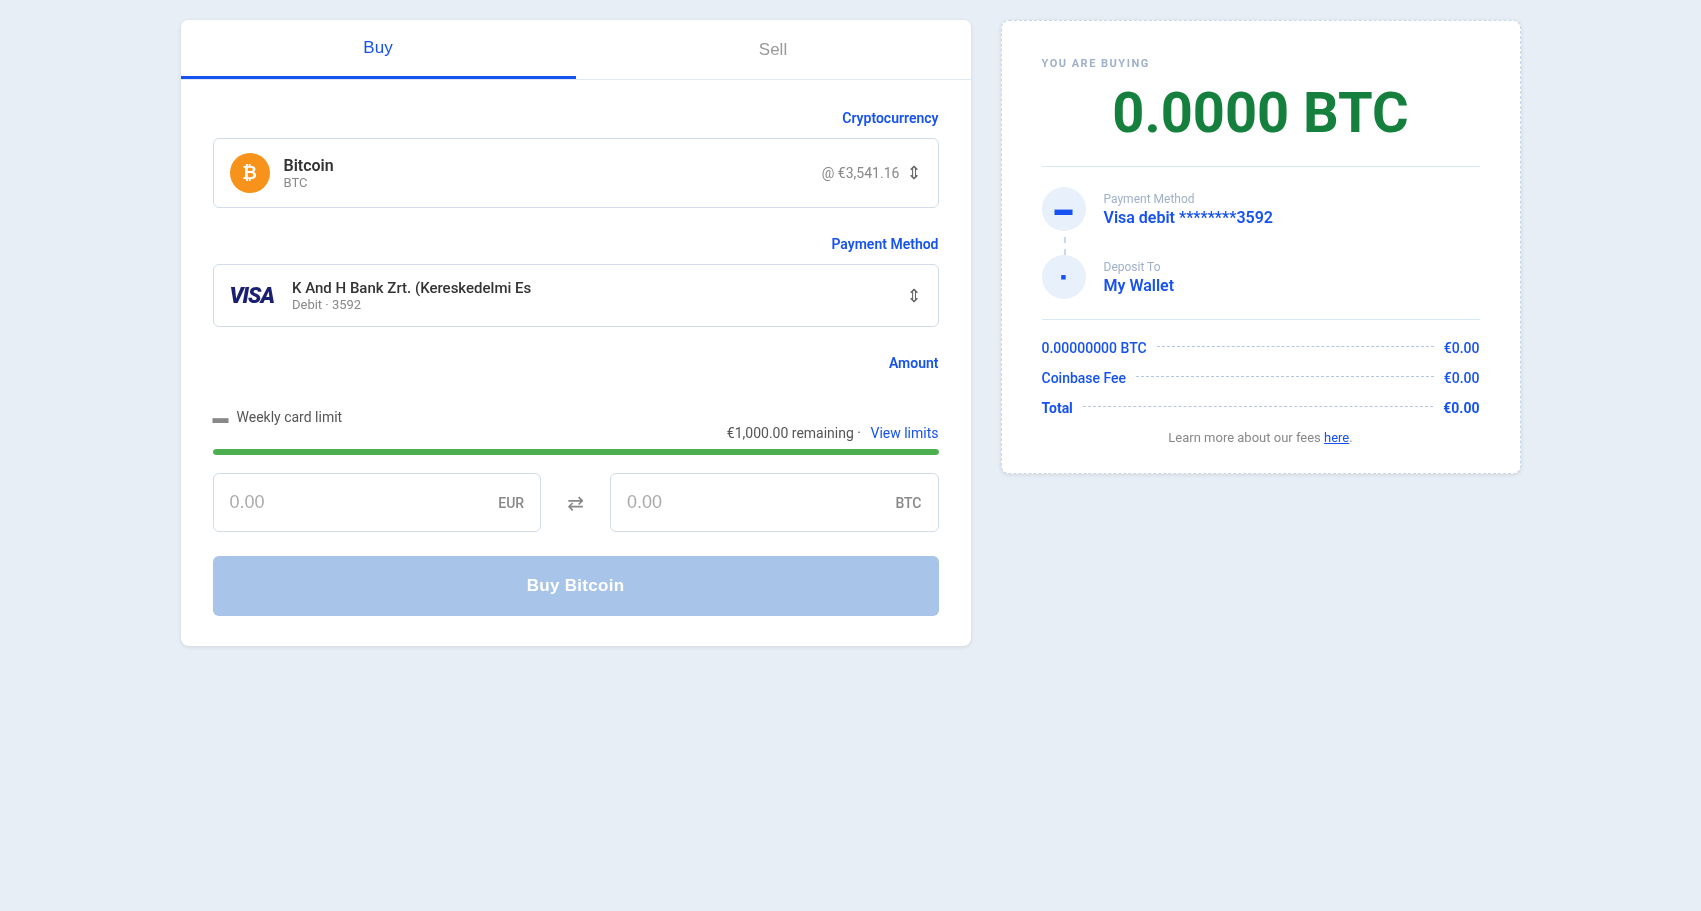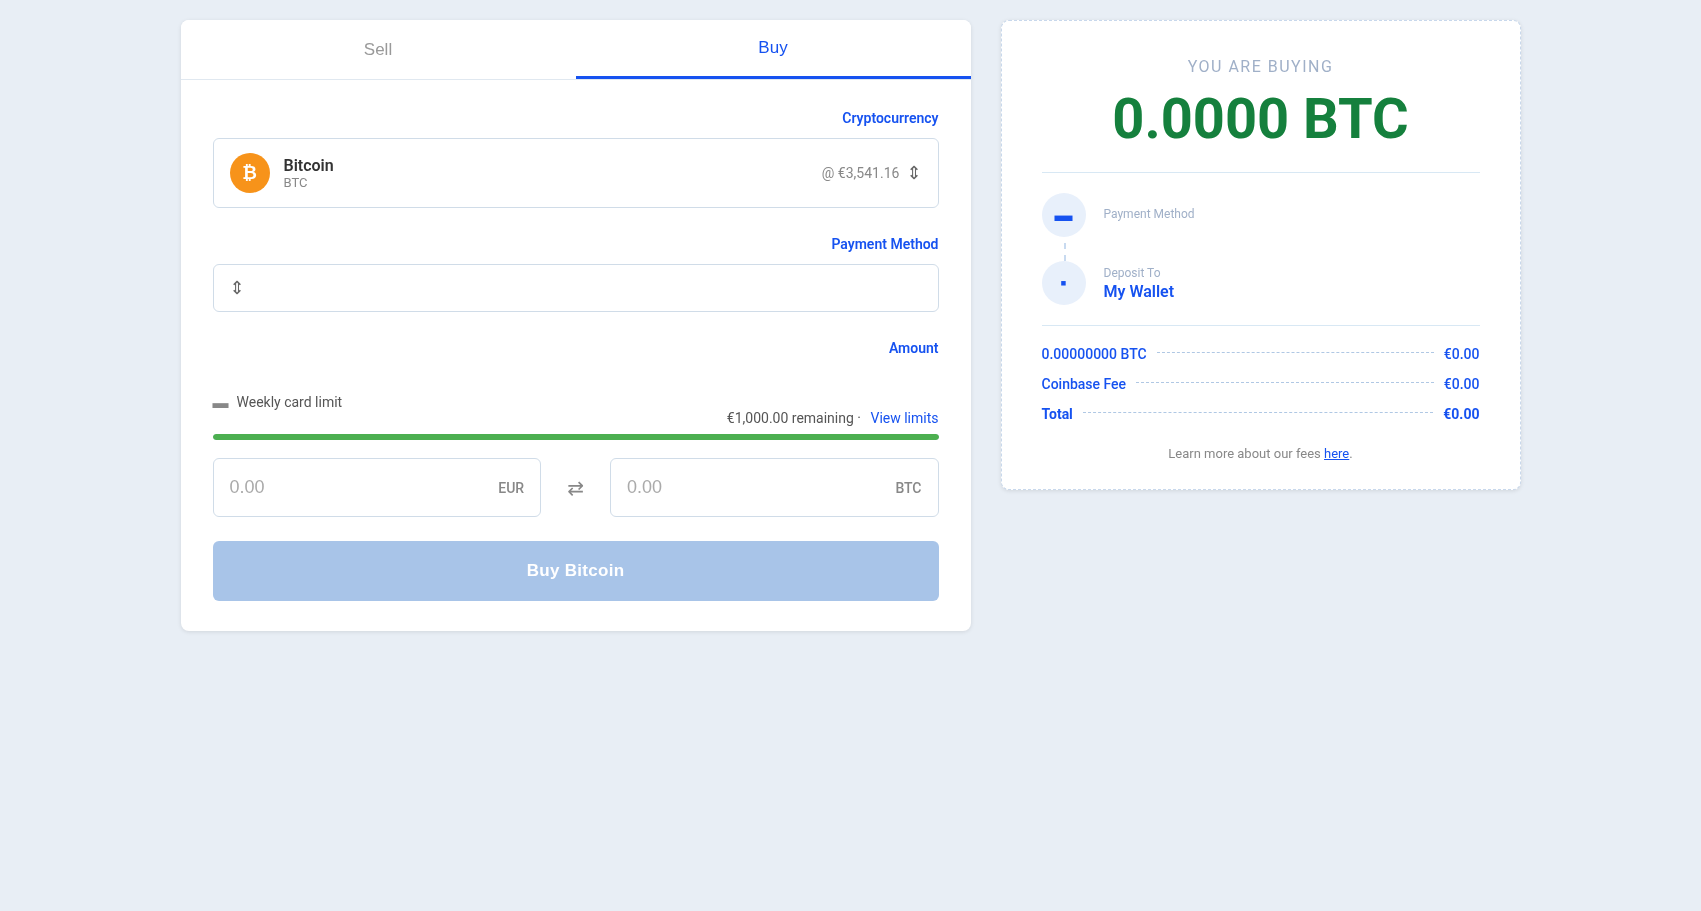--- a/index.html
+++ b/index.html
@@ -225,23 +225,22 @@
     .right-panel {
       background: #fff;
       border-radius: 8px;
       width: 520px;
       padding: 36px 40px 28px;
       box-shadow: 0 1px 4px rgba(0,0,0,0.1);
       border: 1px dashed #c8d8ec;
     }
 
     .you-are-buying {
-      text-align: center;
-      font-size: 16px;
-      font-weight: 400;
+      font-size: 11px;
+      font-weight: 700;
       color: #a0b0c8;
       letter-spacing: 1.5px;
       text-transform: uppercase;
       margin-bottom: 10px;
     }
     .big-amount {
       text-align: center;
       font-size: 56px;
       font-weight: 700;
       color: #15803d;
@@ -328,33 +327,33 @@
     }
     .fee-row.total .fee-label,
     .fee-row.total .fee-value {
       font-weight: 700;
     }
 
     .learn-more {
       text-align: center;
       font-size: 13px;
       color: #888;
-      margin-top: 24px;
+      margin-top: 14px;
     }
     .learn-more a {
       color: #1652f0;
     }
   </style>
 </head>
 <body>
 
 <div class="left-panel">
   <div class="tabs">
+    <button class="tab active">Buy</button>
     <button class="tab">Sell</button>
-    <button class="tab active">Buy</button>
   </div>
   <div class="panel-body">
     
     <div class="section-label">Cryptocurrency</div>
     <div class="selector-box">
       <div class="crypto-info">
         <div class="btc-icon">
           <span>₿</span>
         </div>
         <div>
@@ -364,20 +363,27 @@
       </div>
       <div style="display:flex;align-items:center;gap:7px;">
         <span class="crypto-price">@ €3,541.16</span>
         <span class="chevron-icon">⇕</span>
       </div>
     </div>
 
     
     <div class="section-label">Payment Method</div>
     <div class="selector-box">
+      <div class="crypto-info">
+        <span class="visa-logo">VISA</span>
+        <div class="payment-info">
+          <div class="payment-name">K And H Bank Zrt. (Kereskedelmi Es</div>
+          <div class="payment-sub">Debit · 3592</div>
+        </div>
+      </div>
       <span class="chevron-icon">⇕</span>
     </div>
 
     
     <div class="section-label">Amount</div>
     <div class="amount-section">
       <div class="limit-row">
         <div class="limit-left">
           <span class="card-icon">▬</span>
           <span>Weekly card limit</span>
@@ -414,20 +420,21 @@
   <div class="big-amount">0.0000 BTC</div>
 
   <hr class="divider">
 
   <div class="info-row">
     <div class="info-icon-circle">
       <span class="icon-inner">▬</span>
     </div>
     <div class="info-text-block">
       <div class="info-label">Payment Method</div>
+      <div class="info-value">Visa debit ********3592</div>
     </div>
   </div>
 
   <div class="dashed-connector"></div>
 
   <div class="info-row">
     <div class="info-icon-circle">
       <span class="icon-inner">▪</span>
     </div>
     <div class="info-text-block">

